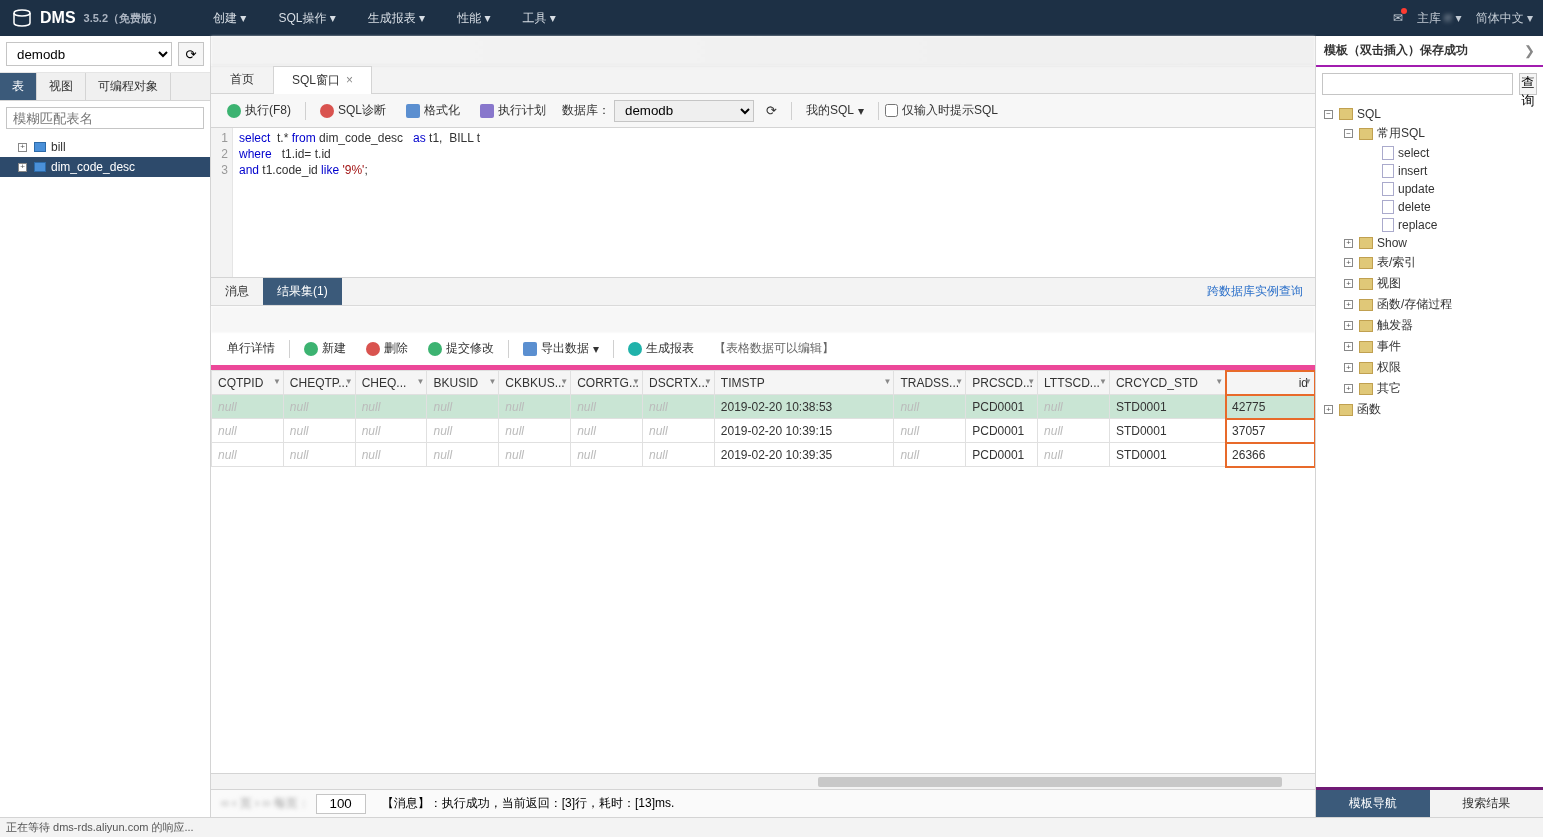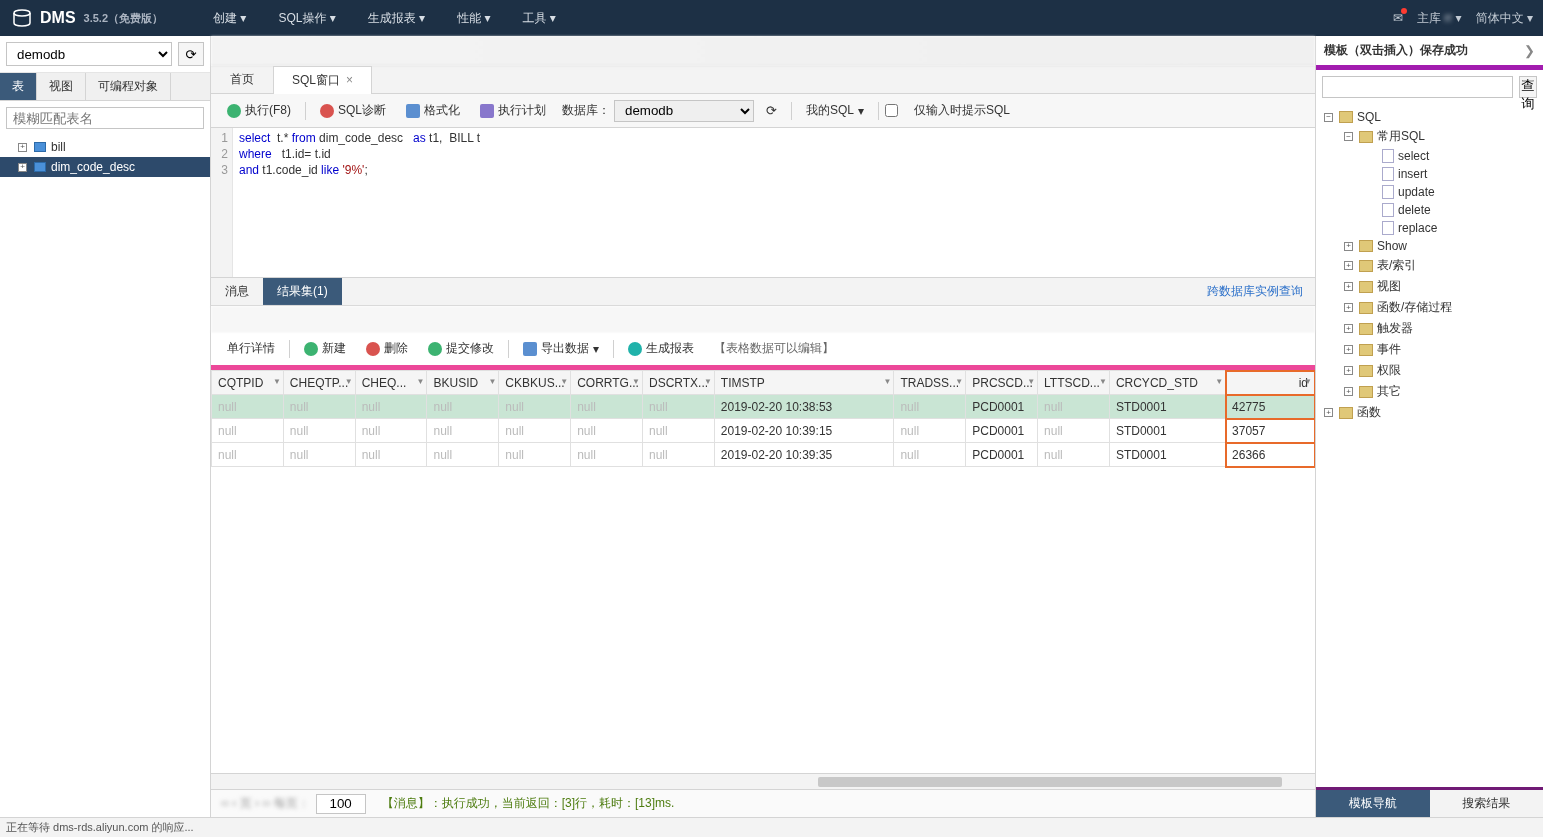--- a/index.html
+++ b/index.html
@@ -64,32 +64,32 @@
 .ico-export { background: #5b8fd0; }
 .ico-report { background: #20b2aa; }
 .hint-text { color: #666; margin-left: 8px; }
 
 .grid-wrap { flex: 1; overflow: auto; position: relative; }
 .grid { border-collapse: collapse; width: 100%; table-layout: fixed; }
 .grid th, .grid td { border: 1px solid #e0e0e0; padding: 4px 6px; text-align: left; height: 24px; white-space: nowrap; overflow: hidden; }
 .grid th { background: #f5f5f5; font-weight: normal; position: relative; }
 .grid th .dd { position: absolute; right: 2px; top: 6px; font-size: 8px; color: #888; }
 .grid tr.sel td { background: #c9e5d4; }
-.null { color: #bbb; text-align: right; }
+.null { color: #bbb; font-style: italic; text-align: right; }
 .num { text-align: right; }
 .id-col { outline: 2px solid #e86a2a; outline-offset: -1px; }
 .hscroll { height: 16px; background: #f3f3f3; border-top: 1px solid #d4d4d4; position: relative; }
 .hscroll-thumb { position: absolute; left: 55%; width: 42%; height: 10px; top: 3px; background: #c8c8c8; border-radius: 2px; }
 
 .pager-bar { height: 28px; display: flex; align-items: center; padding: 0 10px; border-top: 1px solid #d4d4d4; background: #fafafa; gap: 6px; }
-.pager-bar .msg { margin-left: 10px; color: #4d7c0f; }
+.pager-bar .msg { margin-left: 10px; color: #000000; }
 .page-in { width: 50px; height: 20px; border: 1px solid #c5c5c5; text-align: center; }
 
 .right-panel { width: 228px; border-left: 1px solid #d4d4d4; background: #fff; display: flex; flex-direction: column; }
-.right-title { padding: 6px 8px; border-bottom: 5px solid #a21caf; display: flex; align-items: center; }
+.right-title { padding: 6px 8px; border-bottom: 2px solid #a21caf; display: flex; align-items: center; }
 .right-title b { flex: 1; }
 .right-close { cursor: pointer; color: #888; font-size: 13px; }
 .right-search { display: flex; padding: 6px; gap: 6px; }
 .right-search input { flex: 1; height: 22px; border: 1px solid #c5c5c5; padding: 0 6px; }
 .right-search button { width: 40px; height: 22px; border: 1px solid #c5c5c5; background: #f5f5f5; cursor: pointer; }
 .right-tree { flex: 1; overflow: auto; padding: 4px 0; }
 .rt-node { padding: 2px 0 2px 8px; display: flex; align-items: center; gap: 4px; cursor: pointer; }
 .rt-node .fold { width: 14px; height: 12px; background: #e0c878; border: 1px solid #c0a050; }
 .rt-node .file { width: 12px; height: 14px; background: #fff; border: 1px solid #aac; }
 .rt-children { padding-left: 20px; }
@@ -181,21 +181,21 @@
           <span>执行计划</span>
         </div>
       <span style="margin-left:4px">数据库：</span>
       <select class="tb-select"><option>demodb</option></select>
       <div class="tb-btn">
           <span class="ico-refresh">⟳</span>
         </div>
       <div class="tb-sep"></div>
       <div class="tb-btn"><span>我的SQL</span> ▾</div>
       <div class="tb-sep"></div>
-      <label style="display:flex;align-items:center;gap:16px">
+      <label style="display:flex;align-items:center;gap:4px">
           <input type="checkbox" style="">
           <span>仅输入时提示SQL</span>
         </label>
     </div>
     <div class="editor">
       <div class="gutter" id="gutter">1<br>2<br>3<br></div>
       <div class="code" id="code"><span class="kw">select</span>  t.* <span class="kw">from</span> dim_code_desc   <span class="kw">as</span> t1,  BILL t<br><span class="kw">where</span>   t1.id= t.id<br><span class="kw">and</span> t1.code_id <span class="kw">like</span> <span class="str">'9%'</span>;<br></div>
     </div>
     <div class="result-tabs">
       <div class="result-tab">消息</div>

